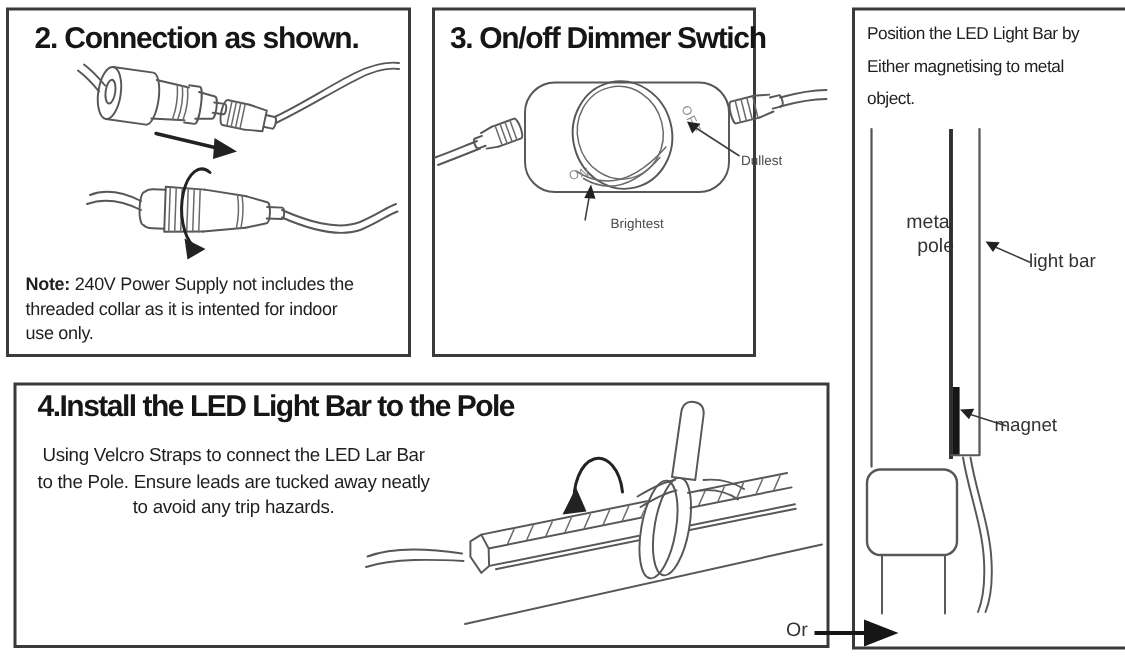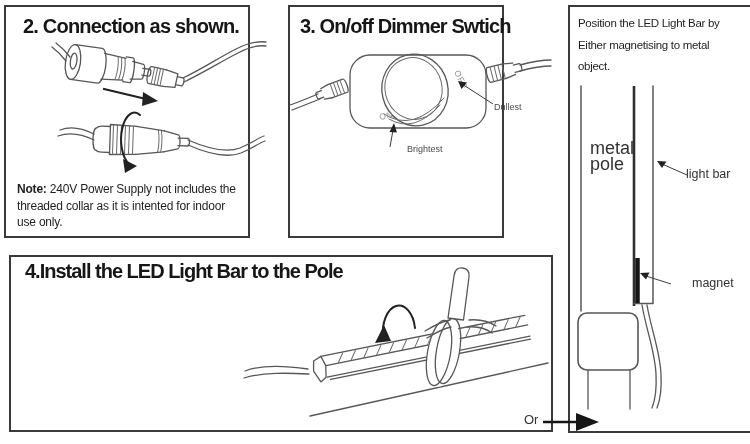--- a/index.html
+++ b/index.html
@@ -1,19 +1,19 @@
 <!DOCTYPE html>
 <html><head>
 <meta charset="utf-8">
 <style>
   html,body{margin:0;padding:0;background:#fff;}
   .page{position:relative;width:750px;height:444px;background:#fff;overflow:hidden;
         font-family:"Liberation Sans",sans-serif;color:#1f1f1f;}
   .panel{position:absolute;border:2px solid #3a3a3a;background:#fff;box-sizing:border-box;}
-  #panel-connection{left:4px;top:5px;width:246px;height:233px;}
+  #panel-connection{left:4px;top:5px;width:270px;height:233px;}
   #panel-dimmer{left:288px;top:5px;width:216px;height:233px;}
   #panel-position{left:568px;top:5px;width:202px;height:428px;}
   #panel-install{left:9px;top:255px;width:544px;height:177px;text-align:center;}
   .hd{position:absolute;font-weight:bold;white-space:nowrap;color:#161616;}
   .hd2{left:17px;top:8px;font-size:20px;letter-spacing:-0.8px;}
   .hd3{left:10px;top:8px;font-size:20px;letter-spacing:-0.9px;}
   .hd4{left:14px;top:3px;font-size:20px;letter-spacing:-1px;}
   .bodytext{position:absolute;white-space:nowrap;}
   .note{left:11px;top:174px;font-size:12px;line-height:16.5px;letter-spacing:-0.2px;}
   .dimbody{left:10px;top:162px;font-size:12px;line-height:18px;letter-spacing:-0.35px;}
@@ -151,27 +151,32 @@
       <g>
         <line class="arrow-thin" x1="101" y1="277" x2="76" y2="269"></line>
         <polygon class="head" points="70,266 79.5,265.5 76,272.5"></polygon>
       </g>
       <g>
         <line class="arrow-thin" x1="117" y1="168" x2="92" y2="157"></line>
         <polygon class="head" points="87,154 96.5,154.5 92,161"></polygon>
       </g>
     </svg>
 
-    <div class="mid-label" style="left:20px;top:133px;width:46px;text-align:left;white-space:normal;font-size:18px;line-height:16px;">metal pole</div>
+    <div class="mid-label" style="left:20px;top:133px;width:46px;text-align:right;white-space:normal;font-size:13px;line-height:16px;">metal pole</div>
     <div class="mid-label" style="left:116px;top:160px;text-align:center;">light bar</div>
-    <div class="mid-label" style="left:93px;top:269px;margin-left:29px;">magnet</div>
+    <div class="mid-label" style="left:93px;top:269px;">magnet</div>
   </div>
 
   <div class="panel" id="panel-install">
     <div class="hd hd4">4.Install the LED Light Bar to the Pole</div>
+    <div class="bodytext instbody">
+      <div>Using Velcro Straps to connect the LED Lar Bar</div>
+      <div>to the Pole. Ensure leads are tucked away neatly</div>
+      <div>to avoid any trip hazards.</div>
+    </div>
 
     <svg class="diagram" style="left:0;top:0" width="540" height="173" viewBox="0 0 540 173">
 
       <path class="art" d="M234,114 C252,107 277,109 297,112 M233,121 C252,115 278,116 298,117"></path>
 
       <g transform="translate(302,101) rotate(-11.4)">
         <path class="art" d="M8,0 L216,0 M10,10 L217,10 M10,21.5 L217,21.5 M13,24.5 L217,24.5"></path>
         <polygon class="art whitefill" points="0,3 8,0 11,10 9,21.5 3,25 -2,13"></polygon>
         <path class="art-thin" d="M30,1 L24,9.5 M43,1 L37,9.5 M56,1 L50,9.5 M69,1 L63,9.5 M82,1 L76,9.5 M95,1 L89,9.5 M108,1 L102,9.5 M121,1 L115,9.5 M134,1 L128,9.5 M147,1 L141,9.5 M160,1 L154,9.5 M173,1 L167,9.5 M186,1 L180,9.5 M199,1 L193,9.5 M211,1 L205,9.5"></path>
       </g>

